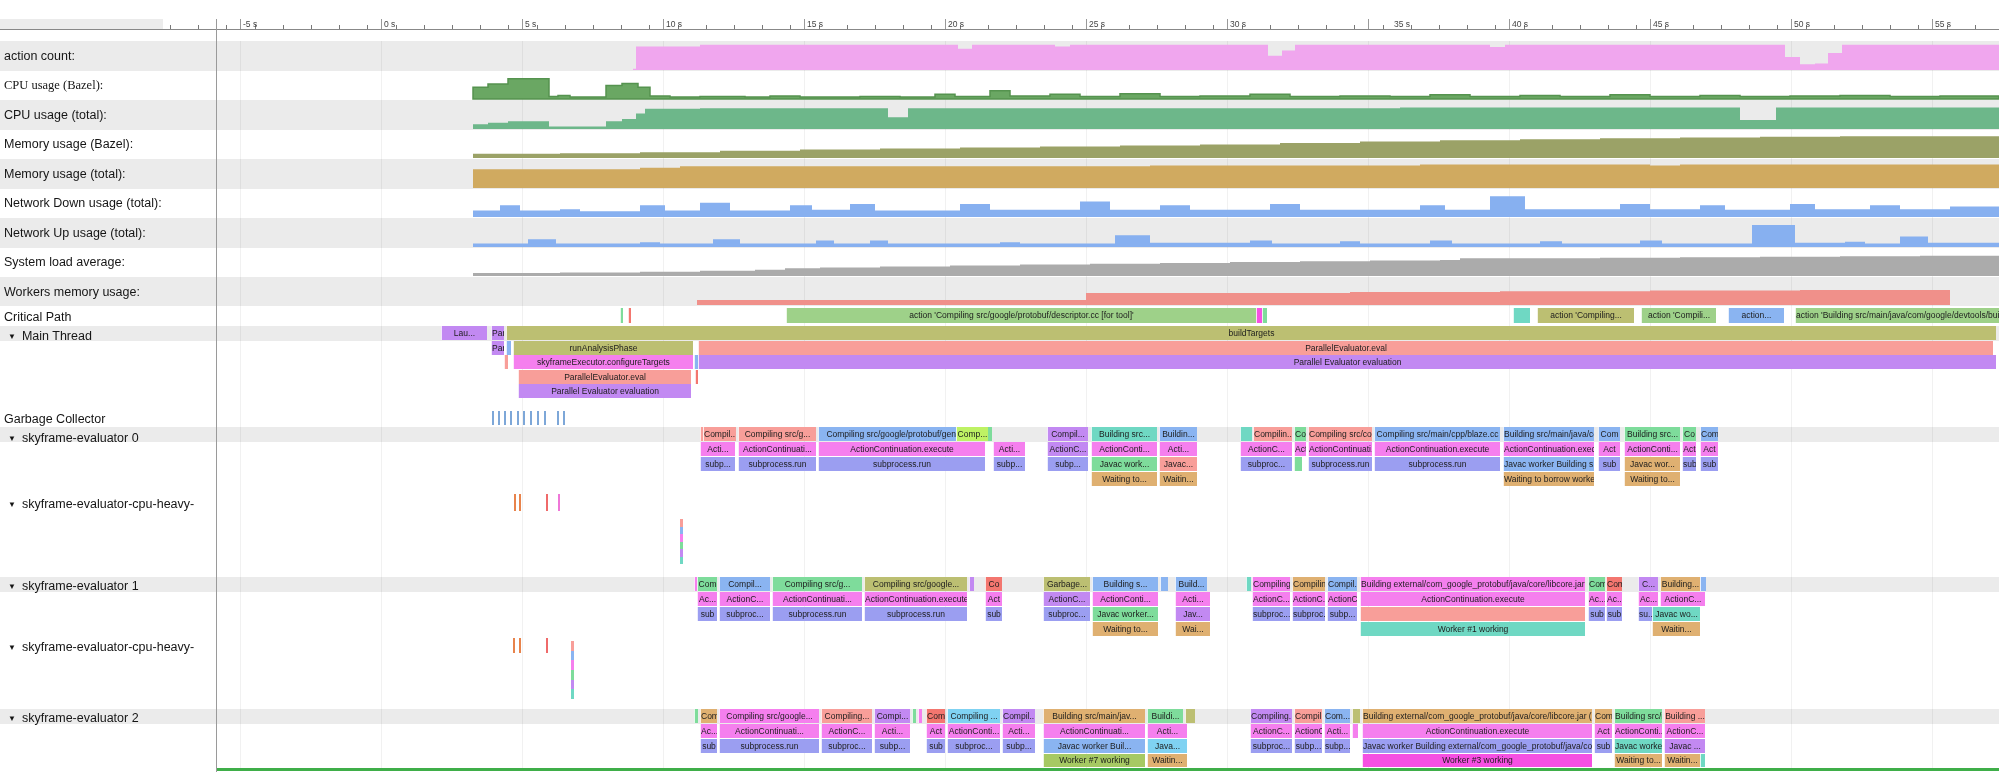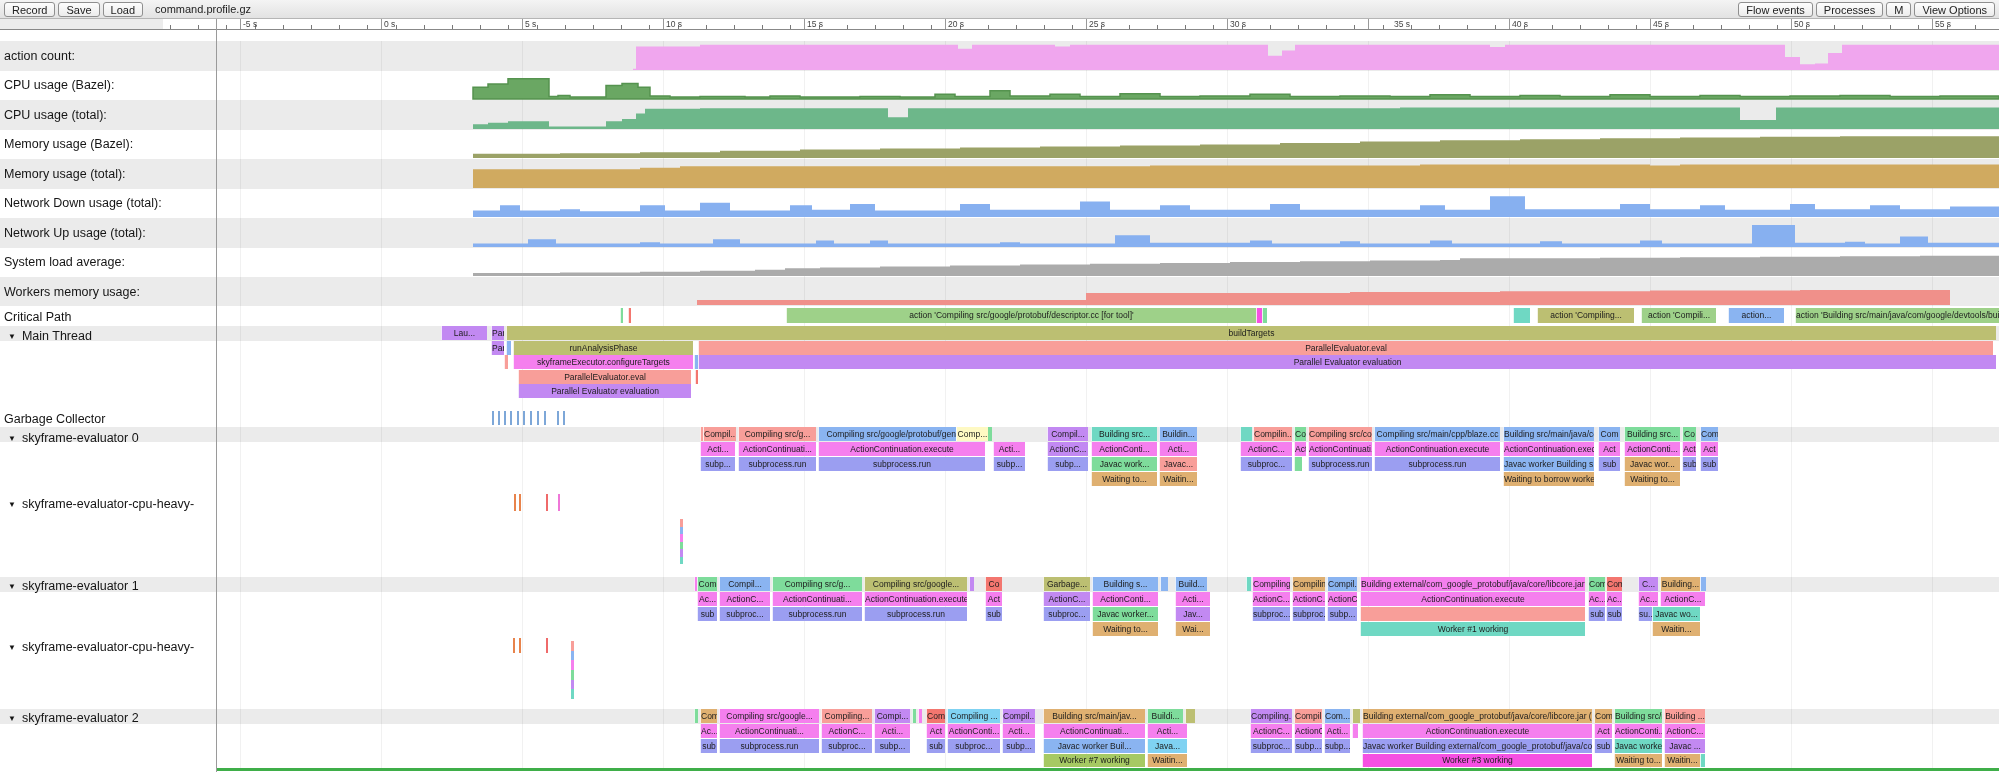--- a/index.html
+++ b/index.html
@@ -38,34 +38,20 @@
   .counter-chart{position:absolute;left:217px;}
   .bar{position:absolute;box-sizing:border-box;font-size:8.5px;color:#1c1c1c;text-align:center;
     overflow:hidden;white-space:nowrap;border-left:1px solid rgba(255,255,255,0.8);}
   .tickbar{position:absolute;}
   #bottom-line{position:absolute;left:217px;width:1782px;height:3px;}
 </style>
 </head>
 <body>
 
 <div id="app">
-  <div id="toolbar">
-    <div class="btn-group" id="toolbar-left">
-        <button class="tb-btn">Record</button>
-        <button class="tb-btn">Save</button>
-        <button class="tb-btn">Load</button>
-      </div>
-    <span id="filename">command.profile.gz</span>
-    <div class="btn-group" id="toolbar-right">
-        <button class="tb-btn">Flow events</button>
-        <button class="tb-btn">Processes</button>
-        <button class="tb-btn">M</button>
-        <button class="tb-btn">View Options</button>
-      </div>
-  </div>
 
   <div id="ruler">
     <div id="ruler-white"></div>
   <div class="tick-minor" style="left: 170px;"></div>
       <div class="tick-minor" style="left: 198.2px;"></div>
       <div class="tick-minor" style="left: 226.4px;"></div>
       <div class="tick-minor" style="left: 254.6px;"></div>
       <div class="tick-minor" style="left: 282.8px;"></div>
       <div class="tick-minor" style="left: 311px;"></div>
       <div class="tick-minor" style="left: 339.2px;"></div>
@@ -206,21 +192,21 @@
       </svg>
       <svg width="1782" height="30" class="counter-chart" style="top: 247px;">
         <path d="M 256,29 L 256,25.9 L 343,25.9 L 343,25.6 L 423,25.6 L 423,24.8 L 483,24.8 L 483,23.8 L 538,23.8 L 538,22.8 L 568,22.8 L 568,21.2 L 603,21.2 L 603,20.4 L 663,20.4 L 663,19.6 L 733,19.6 L 733,18.6 L 803,18.6 L 803,17.6 L 873,17.6 L 873,16.8 L 943,16.8 L 943,16.0 L 1013,16.0 L 1013,15.0 L 1083,15.0 L 1083,14.2 L 1153,14.2 L 1153,13.4 L 1223,13.4 L 1223,12.9 L 1243,12.9 L 1243,11.3 L 1313,11.3 L 1313,11.3 L 1383,11.3 L 1383,10.8 L 1463,10.8 L 1463,10.3 L 1543,10.3 L 1543,9.8 L 1623,9.8 L 1623,9.2 L 1703,9.2 L 1703,8.7 L 1782,8.7 L 1782,8.7 L 1782,29 Z" fill="#ababab"></path>
       </svg>
       <svg width="1782" height="29" class="counter-chart" style="top: 277px;">
         <path d="M 480,28 L 480,23.0 L 865,23.0 L 865,23.0 L 869,23.0 L 869,16.0 L 1033,16.0 L 1033,16.0 L 1133,16.0 L 1133,15.0 L 1283,15.0 L 1283,14.2 L 1433,14.2 L 1433,13.5 L 1583,13.5 L 1583,13.0 L 1731,13.0 L 1731,13.0 L 1733,13.0 L 1733,28.0 L 1733,28 Z" fill="#f0908a"></path>
       </svg>
     </div>
   <div id="labels">
       <div class="row-label" style="top: 49px;"><span>action count:</span></div>
-      <div class="row-label" style="top: 78px;"><span>CPU usage (Bazel):</span></div>
+      <div class="row-label" style="top: 78px; font-family: Liberation Serif, serif;"><span>CPU usage (Bazel):</span></div>
       <div class="row-label" style="top: 108px;"><span>CPU usage (total):</span></div>
       <div class="row-label" style="top: 137px;"><span>Memory usage (Bazel):</span></div>
       <div class="row-label" style="top: 167px;"><span>Memory usage (total):</span></div>
       <div class="row-label" style="top: 196px;"><span>Network Down usage (total):</span></div>
       <div class="row-label" style="top: 226px;"><span>Network Up usage (total):</span></div>
       <div class="row-label" style="top: 255px;"><span>System load average:</span></div>
       <div class="row-label" style="top: 285px;"><span>Workers memory usage:</span></div>
       <div class="row-label" style="top: 310px;"><span>Critical Path</span></div>
       <div class="row-label arrowed" style="top: 329px;"><span class="arr">▼</span><span>Main Thread</span></div>
       <div class="row-label" style="top: 412px;"><span>Garbage Collector</span></div>
@@ -264,21 +250,21 @@
       <div class="tickbar" style="left: 530px; top: 411px; width: 2px; height: 14px; background: rgb(125, 167, 216);"></div>
       <div class="tickbar" style="left: 537px; top: 411px; width: 2px; height: 14px; background: rgb(125, 167, 216);"></div>
       <div class="tickbar" style="left: 544px; top: 411px; width: 2px; height: 14px; background: rgb(125, 167, 216);"></div>
       <div class="tickbar" style="left: 557px; top: 411px; width: 2px; height: 14px; background: rgb(125, 167, 216);"></div>
       <div class="tickbar" style="left: 563px; top: 411px; width: 2px; height: 14px; background: rgb(125, 167, 216);"></div>
       <div class="bar" style="left: 700px; top: 427px; width: 4px; height: 14px; background: rgb(248, 158, 153); line-height: 14px;"></div>
       <div class="bar" style="left: 703px; top: 427px; width: 33px; height: 14px; background: rgb(248, 158, 153); line-height: 14px;">Compil...</div>
       <div class="bar" style="left: 738px; top: 427px; width: 78px; height: 14px; background: rgb(248, 158, 153); line-height: 14px;">Compiling src/g...</div>
       <div class="bar" style="left: 818px; top: 427px; width: 167px; height: 14px; background: rgb(138, 180, 241); line-height: 14px;">Compiling src/google/protobuf/generat...</div>
       <div class="bar" style="left: 986px; top: 427px; width: 6px; height: 14px; background: rgb(126, 220, 155); line-height: 14px;"></div>
-      <div class="bar" style="left: 956px; top: 427px; width: 32px; height: 14px; background: #fef9c3; line-height: 14px;">Comp...</div>
+      <div class="bar" style="left: 956px; top: 427px; width: 32px; height: 14px; background: #bef264; line-height: 14px;">Comp...</div>
       <div class="bar" style="left: 1047px; top: 427px; width: 41px; height: 14px; background: rgb(194, 137, 242); line-height: 14px;">Compil...</div>
       <div class="bar" style="left: 1091px; top: 427px; width: 66px; height: 14px; background: rgb(111, 216, 195); line-height: 14px;">Building src...</div>
       <div class="bar" style="left: 1159px; top: 427px; width: 38px; height: 14px; background: rgb(138, 180, 241); line-height: 14px;">Buildin...</div>
       <div class="bar" style="left: 1240px; top: 427px; width: 12px; height: 14px; background: rgb(111, 216, 195); line-height: 14px;"></div>
       <div class="bar" style="left: 1253px; top: 427px; width: 39px; height: 14px; background: rgb(248, 158, 153); line-height: 14px;">Compilin...</div>
       <div class="bar" style="left: 1294px; top: 427px; width: 12px; height: 14px; background: rgb(126, 220, 155); line-height: 14px;">Co</div>
       <div class="bar" style="left: 1308px; top: 427px; width: 64px; height: 14px; background: rgb(248, 158, 153); line-height: 14px;">Compiling src/core/...</div>
       <div class="bar" style="left: 1374px; top: 427px; width: 126px; height: 14px; background: rgb(138, 180, 241); line-height: 14px;">Compiling src/main/cpp/blaze.cc</div>
       <div class="bar" style="left: 1503px; top: 427px; width: 91px; height: 14px; background: rgb(138, 180, 241); line-height: 14px;">Building src/main/java/com/go...</div>
       <div class="bar" style="left: 1598px; top: 427px; width: 22px; height: 14px; background: rgb(138, 180, 241); line-height: 14px;">Com</div>

